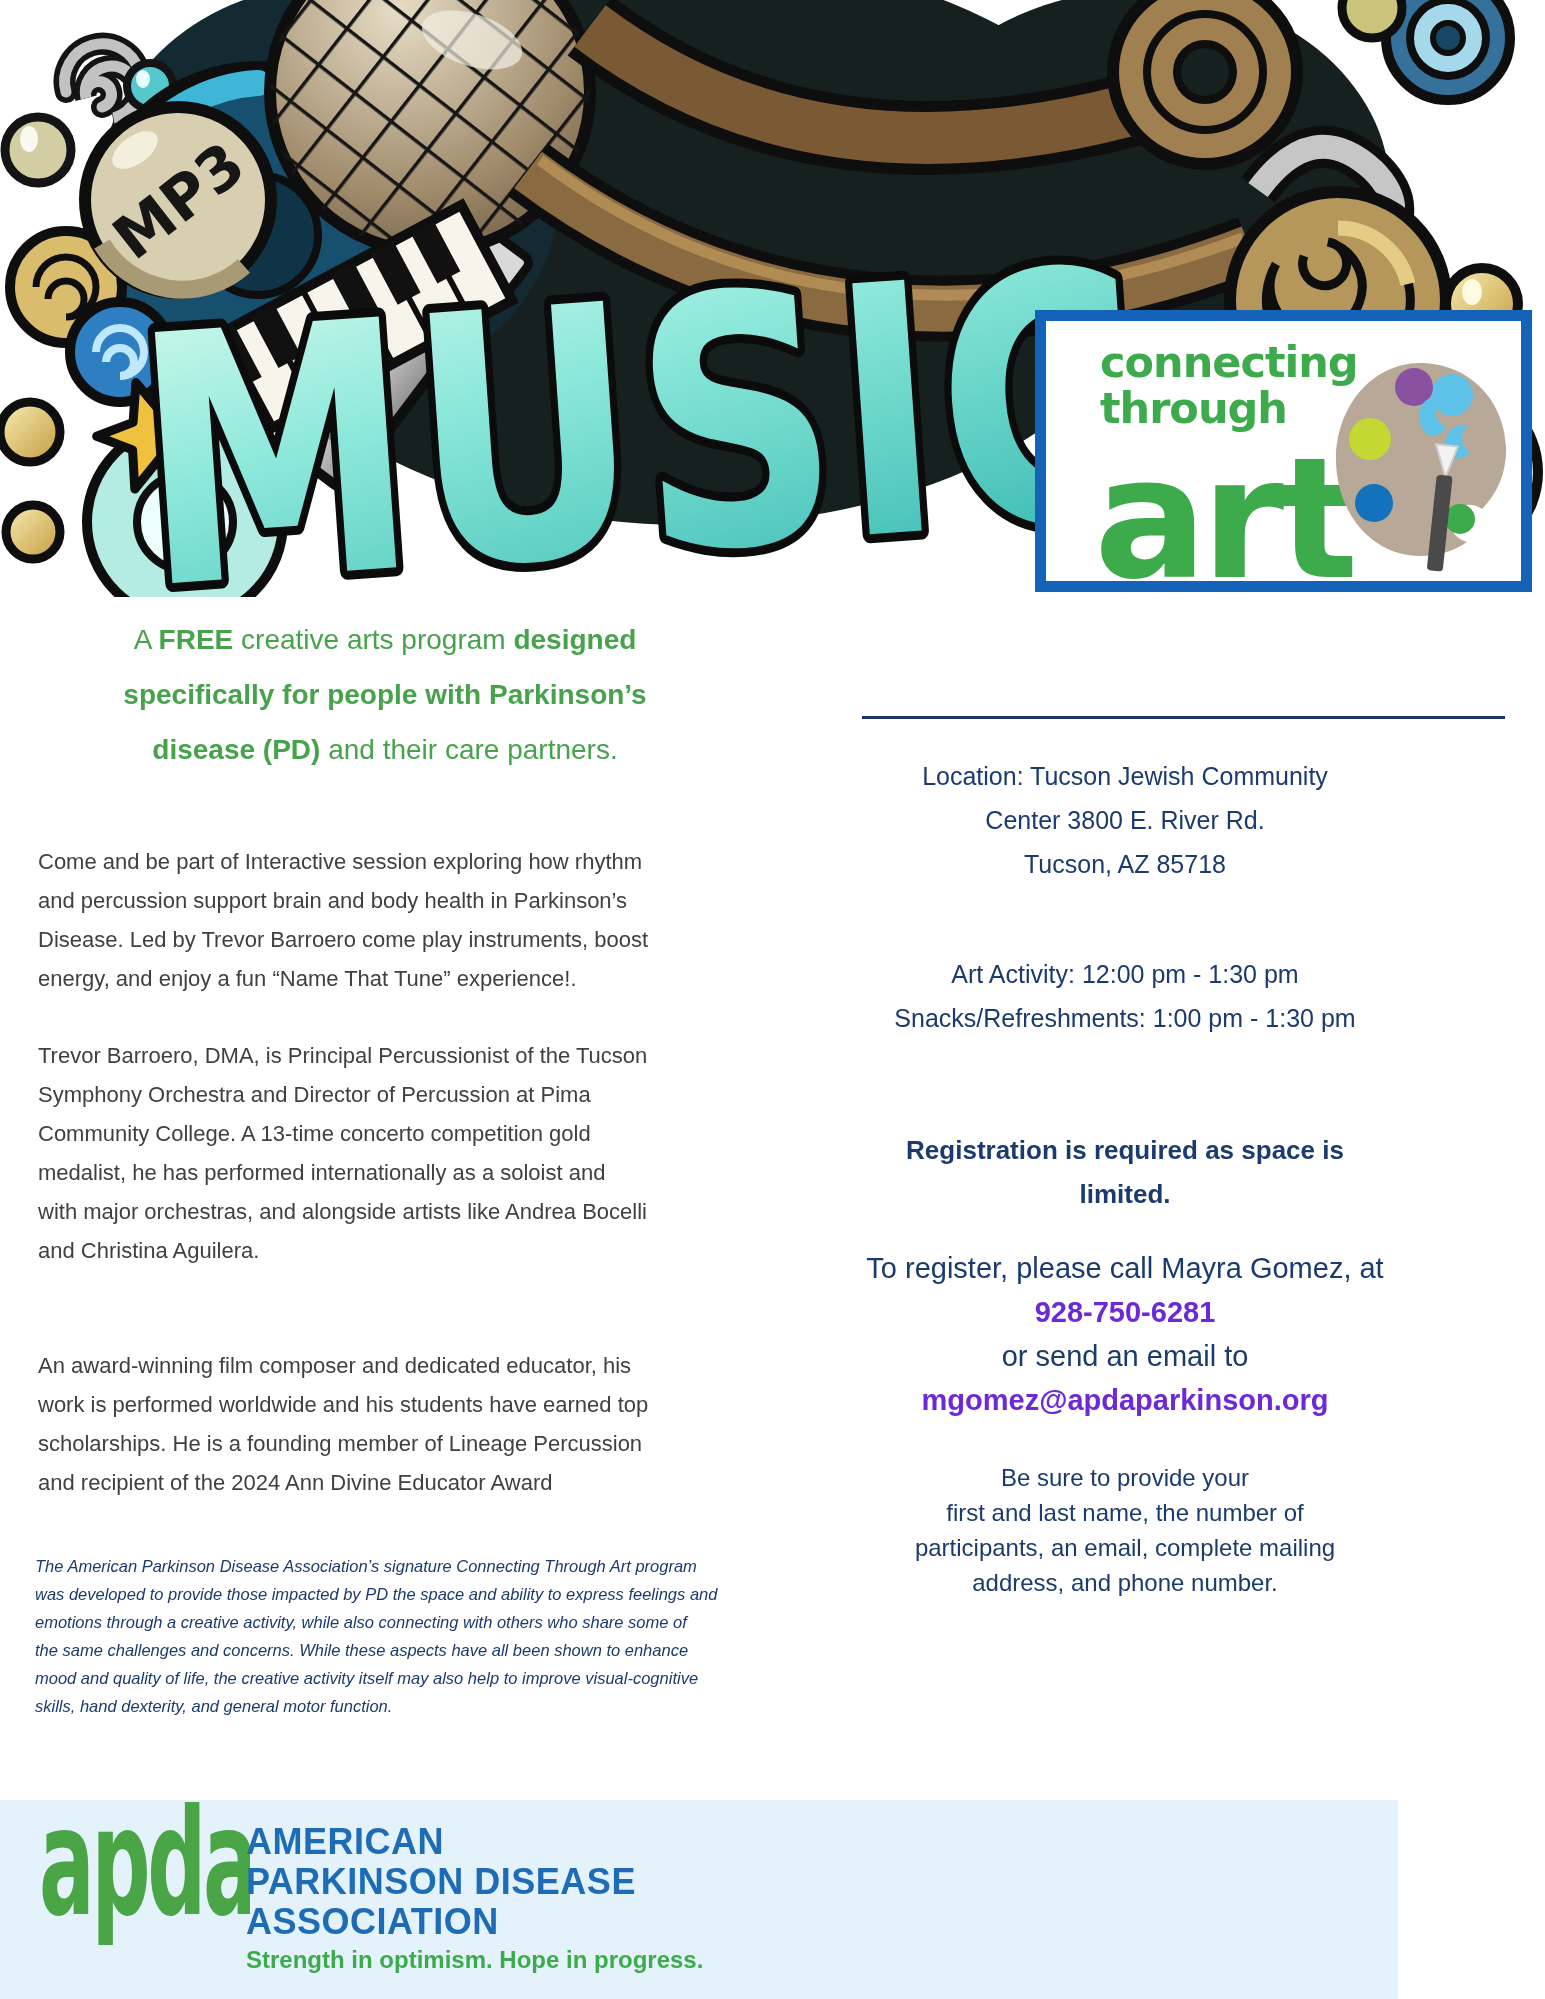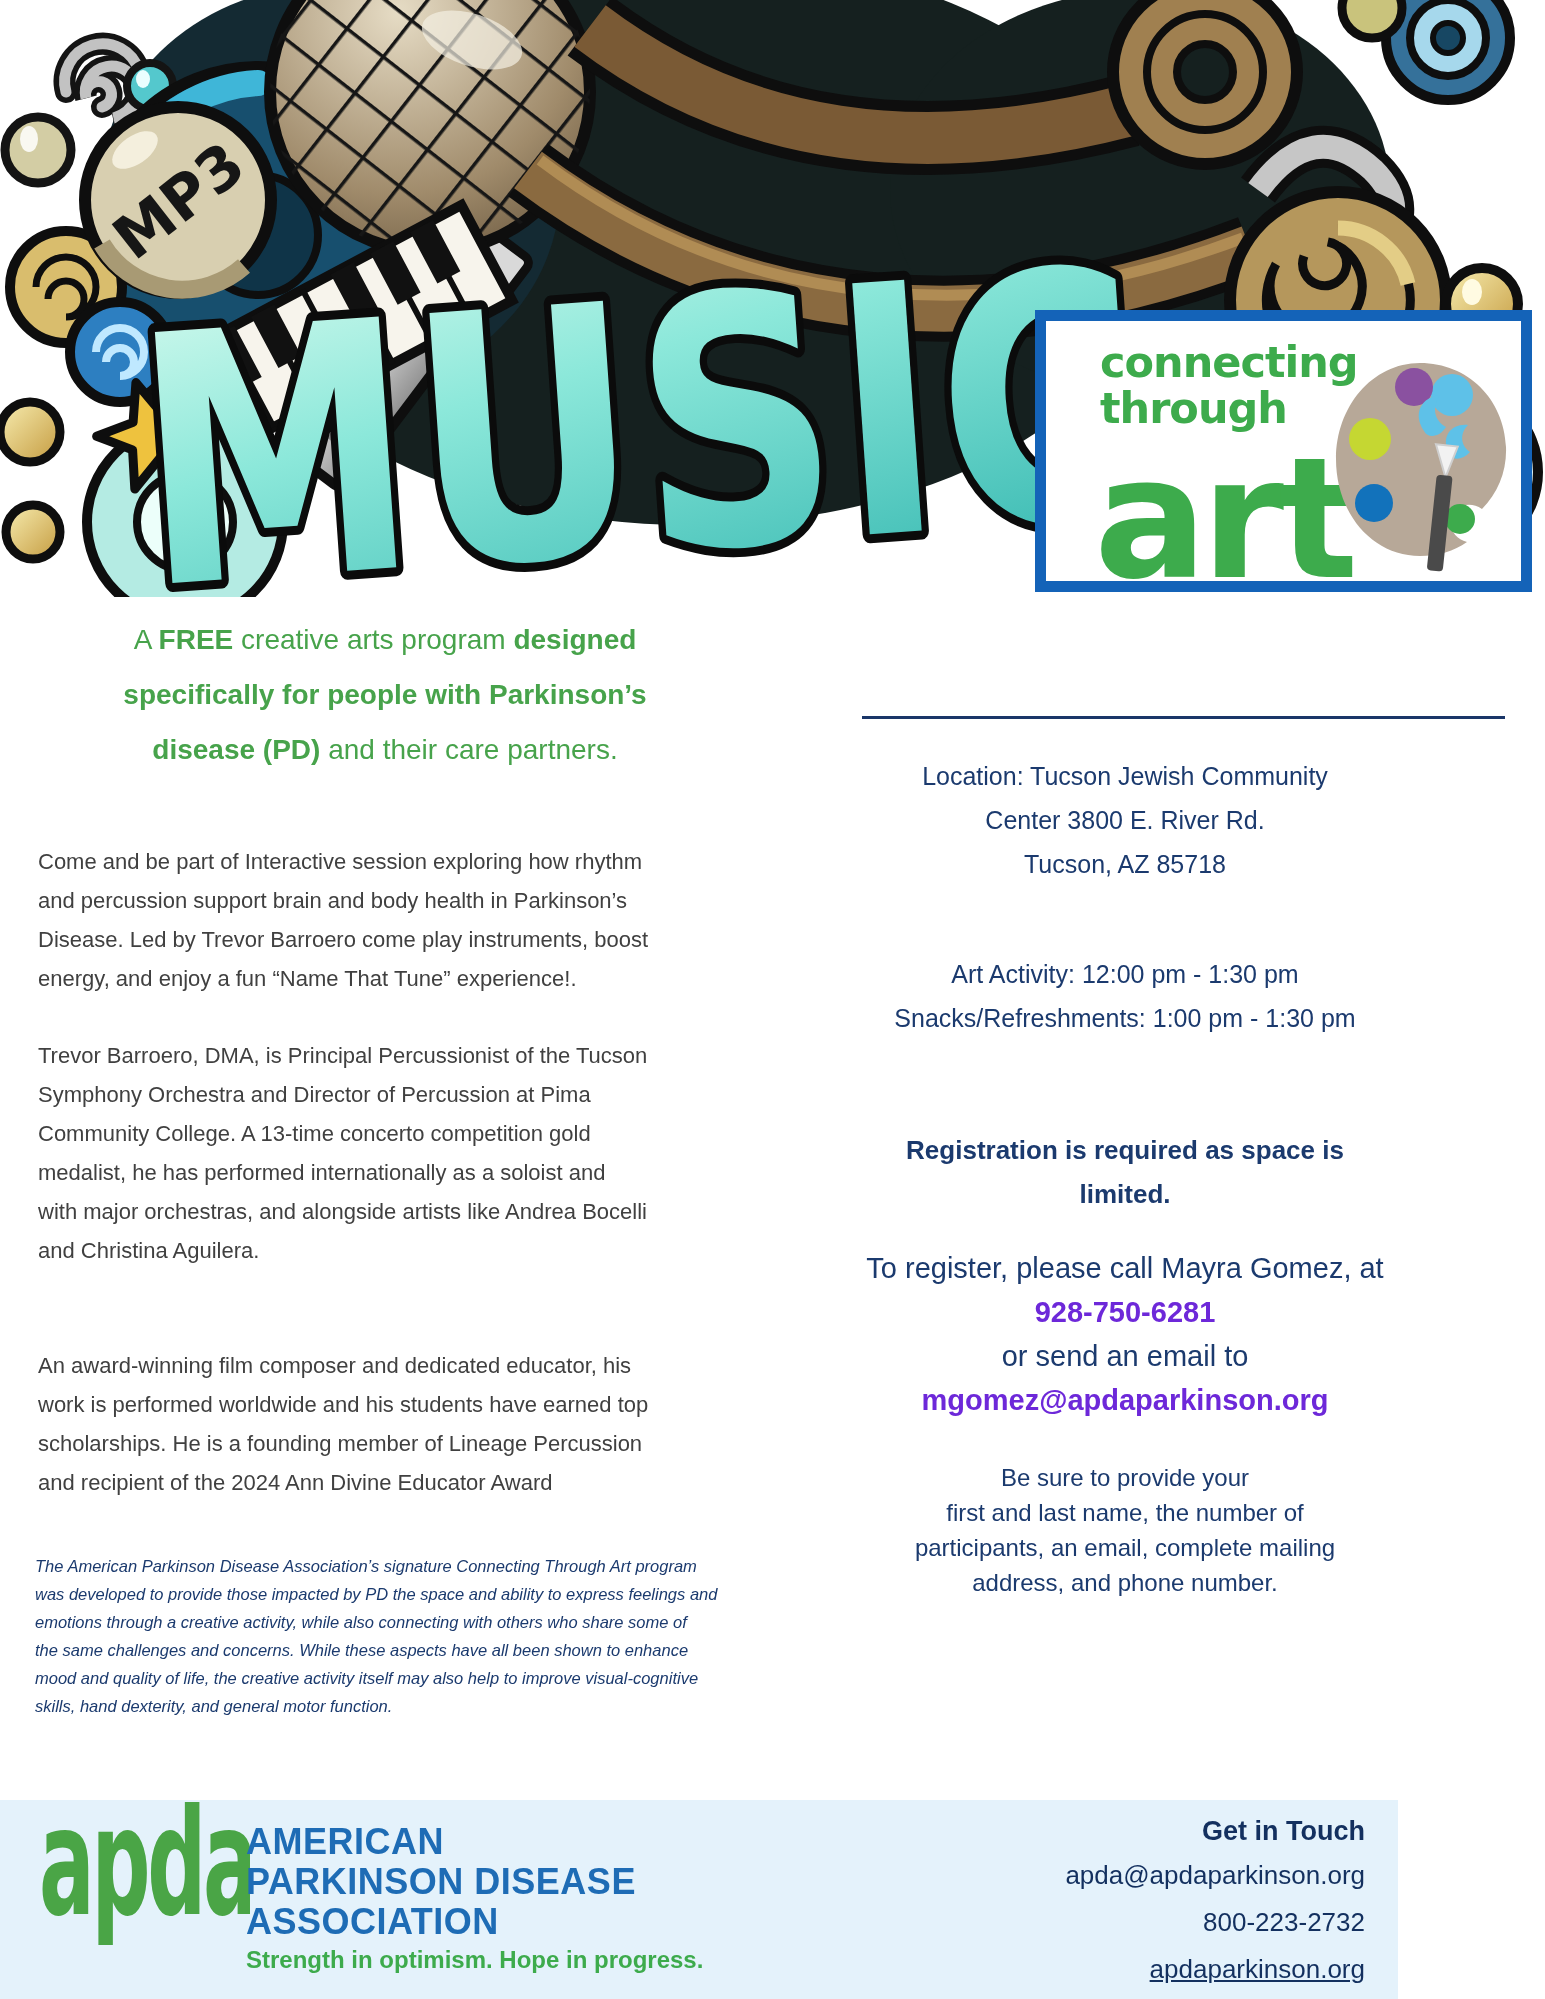--- a/index.html
+++ b/index.html
@@ -249,21 +249,15 @@
       <g transform="scale(0.55 1)">
         <text x="2" y="112" font-family="'DejaVu Sans',sans-serif" font-weight="bold" font-size="150" fill="#4aa546" letter-spacing="-6">apda</text>
       </g>
     </svg>
     <div class="org">
       <div>AMERICAN</div>
       <div>PARKINSON DISEASE</div>
       <div>ASSOCIATION</div>
     </div>
     <div class="tagline">Strength in optimism. Hope in progress.</div>
-    <div class="contact">
-      <div class="contact-title">Get in Touch</div>
-      <div class="contact-line">apda@apdaparkinson.org</div>
-      <div class="contact-line">800-223-2732</div>
-      <div class="contact-line contact-link">apdaparkinson.org</div>
-    </div>
   </div>
 
 </div>
 
 </body></html>

